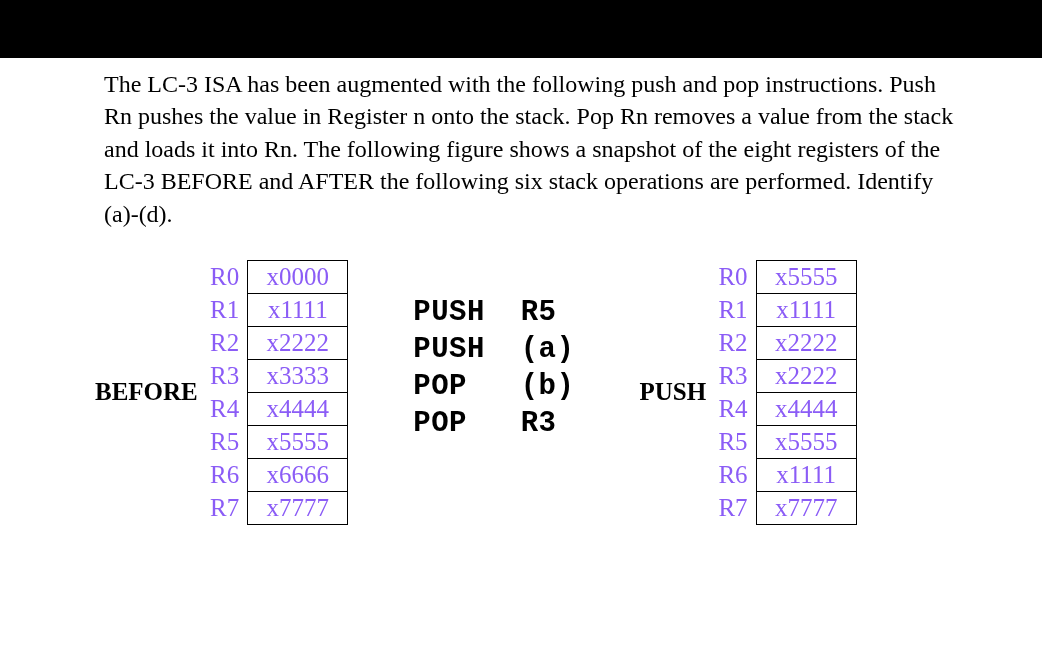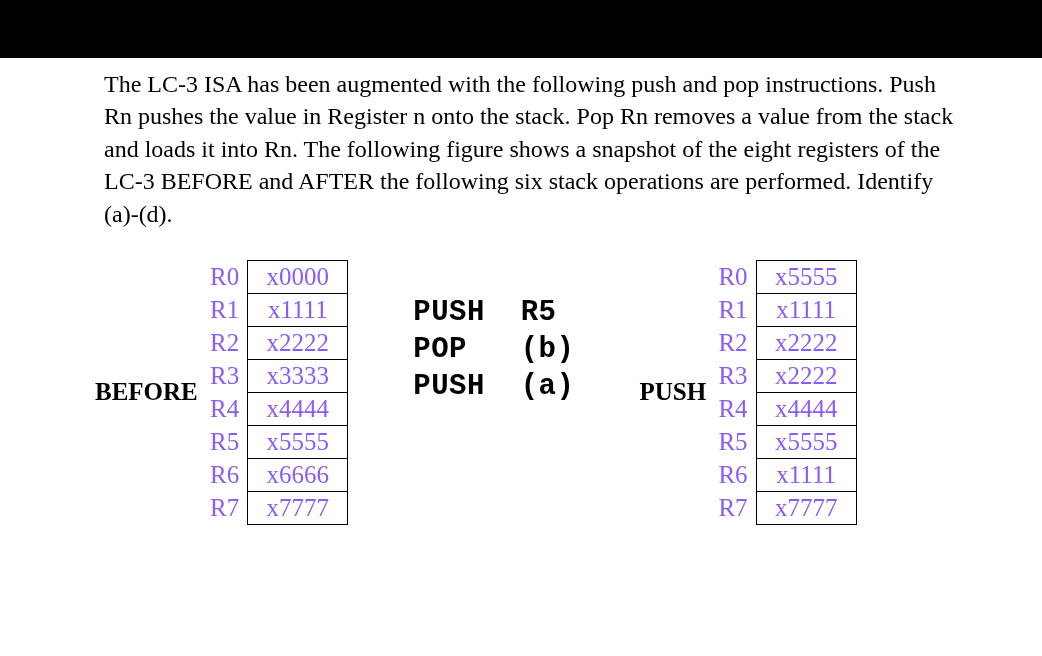--- a/index.html
+++ b/index.html
@@ -132,21 +132,21 @@
             <td class="reg-val">x6666</td>
           </tr>
       <tr>
             <td class="reg-name">R7</td>
             <td class="reg-val">x7777</td>
           </tr>
     </tbody>
       </table>
   </div>
 
-  <div class="ops-panel" id="ops-panel"><span class="opline">PUSH  R5</span><span class="opline">POP   (b)</span><span class="opline">PUSH  (a)</span></div>
+  <div class="ops-panel" id="ops-panel"><span class="opline">PUSH  R5</span><span class="opline">PUSH  (a)</span><span class="opline">POP   (b)</span><span class="opline">POP   R3</span></div>
 
   <div class="reg-panel">
     <div class="panel-title">PUSH</div>
     <table class="reg-table">
       <tbody>
           <tr>
             <td class="reg-name">R0</td>
             <td class="reg-val">x5555</td>
           </tr>
       <tr>

